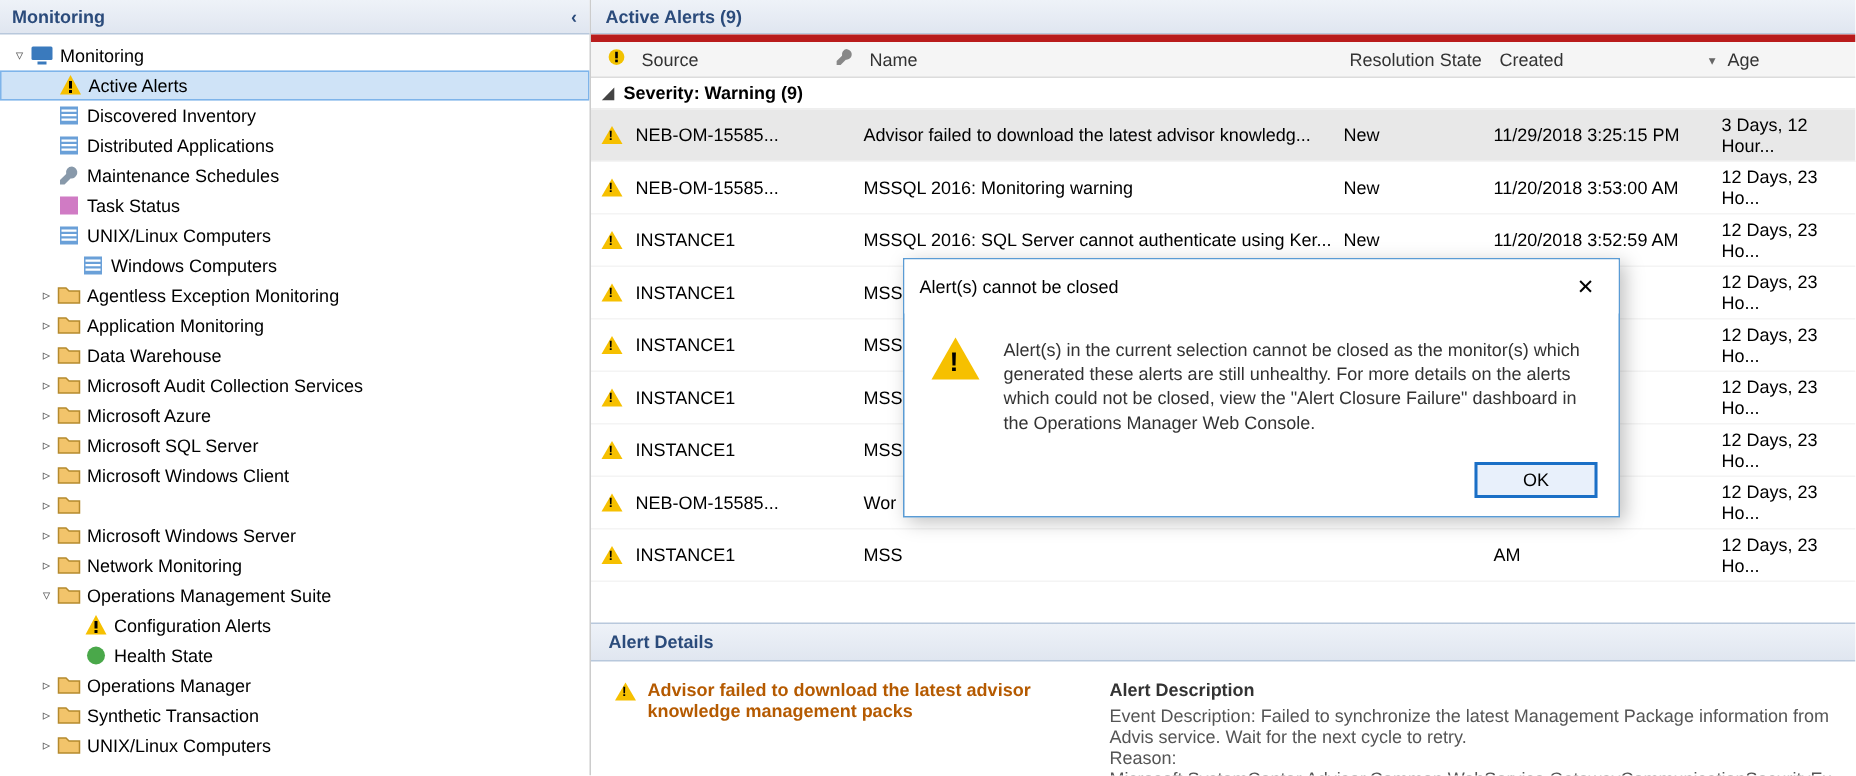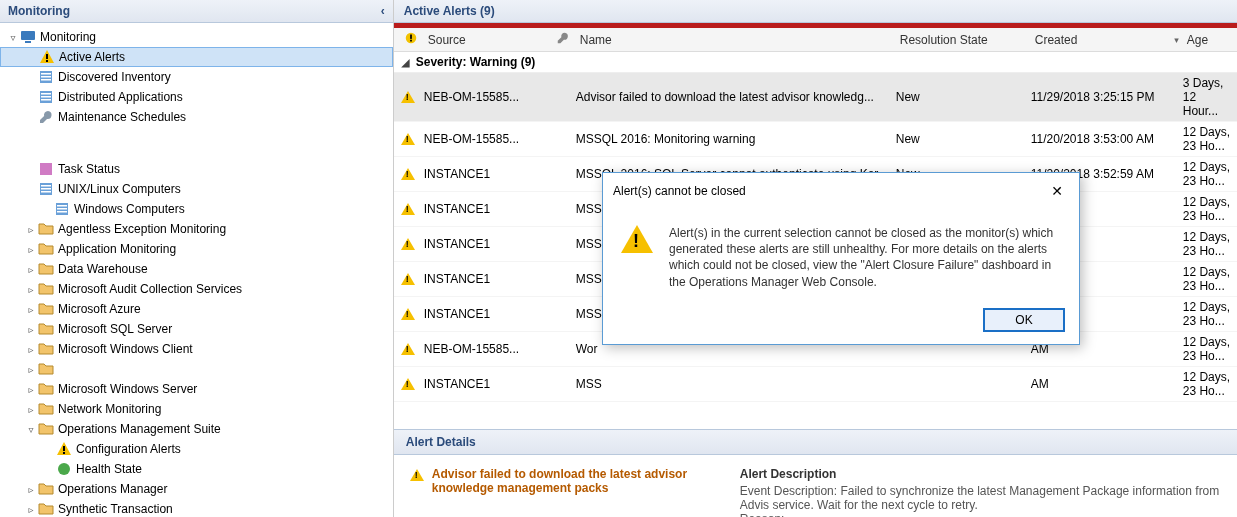--- a/index.html
+++ b/index.html
@@ -18,21 +18,21 @@
 .toolbar { display: flex; align-items: center; padding: 6px 10px; gap: 8px; }
 .toolbar .search-icon svg { width: 16px; height: 16px; }
 .toolbar input { width: 232px; height: 22px; border: 1px solid #a9a9a9; padding: 0 4px; }
 .link { color: #0a5ac2; cursor: pointer; }
 .grid-header { display: flex; align-items: center; border-top: 5px solid #b91c1c; border-bottom: 1px solid #dcdcdc; background: #f5f5f5; padding: 3px 6px; }
 .grid-header .col { padding: 0 4px; color: #333; cursor: pointer; }
 .col-icon { width: 24px; }
 .col-source { width: 128px; }
 .col-name { width: 320px; }
 .col-res { width: 100px; }
-.col-created { width: 152px; display: flex; align-items: center; justify-content: space-between; margin-left: 35px; }
+.col-created { width: 152px; display: flex; align-items: center; justify-content: space-between; }
 .col-age { flex: 1; }
 .hdr-icon svg { width: 14px; height: 14px; }
 .group-row { display: flex; align-items: center; padding: 3px 8px; font-weight: bold; border-bottom: 1px solid #eee; cursor: pointer; }
 .group-row .tw { width: 14px; font-size: 10px; color: #444; }
 .data-row { display: flex; align-items: center; padding: 3px 6px; border-bottom: 1px solid #f4f4f4; }
 .data-row.selected { background: #e8e8e8; }
 .warn-icon { width: 16px; height: 16px; display: inline-flex; align-items: center; justify-content: center; }
 .warn-triangle { width: 0; height: 0; border-left: 7px solid transparent; border-right: 7px solid transparent; border-bottom: 12px solid #f6c000; position: relative; }
 .warn-triangle::after { content: "!"; position: absolute; left: -2px; top: 1px; font-size: 9px; font-weight: bold; color: #000; }
 .details-title { background: linear-gradient(#eef2f8,#e0e6f0); padding: 5px 12px; font-weight: bold; color: #2b4b7b; border-top: 1px solid #b8c8dc; border-bottom: 1px solid #b8c8dc; margin-top: 27px; }
@@ -110,21 +110,21 @@
         </div>
         <div class="tree-row" style="padding-left: 24px;">
           <span class="twisty"></span>
           <span class="tree-icon">
             <svg viewBox="0 0 16 16">
               <path d="M10 2a4 4 0 00-3.9 5L2 11v3h3l4-4a4 4 0 001-8z" fill="#8899aa"></path>
             </svg>
           </span>
           <span>Maintenance Schedules</span>
         </div>
-        <div class="tree-row" style="padding-left: 24px; margin-top: 32px;">
+        <div class="tree-row" style="padding-left: 24px;">
           <span class="twisty"></span>
           <span class="tree-icon">
             <svg viewBox="0 0 16 16">
               <rect x="2" y="2" width="12" height="12" fill="#d07bc4"></rect>
             </svg>
           </span>
           <span>Task Status</span>
         </div>
         <div class="tree-row" style="padding-left: 24px;">
           <span class="twisty"></span>

